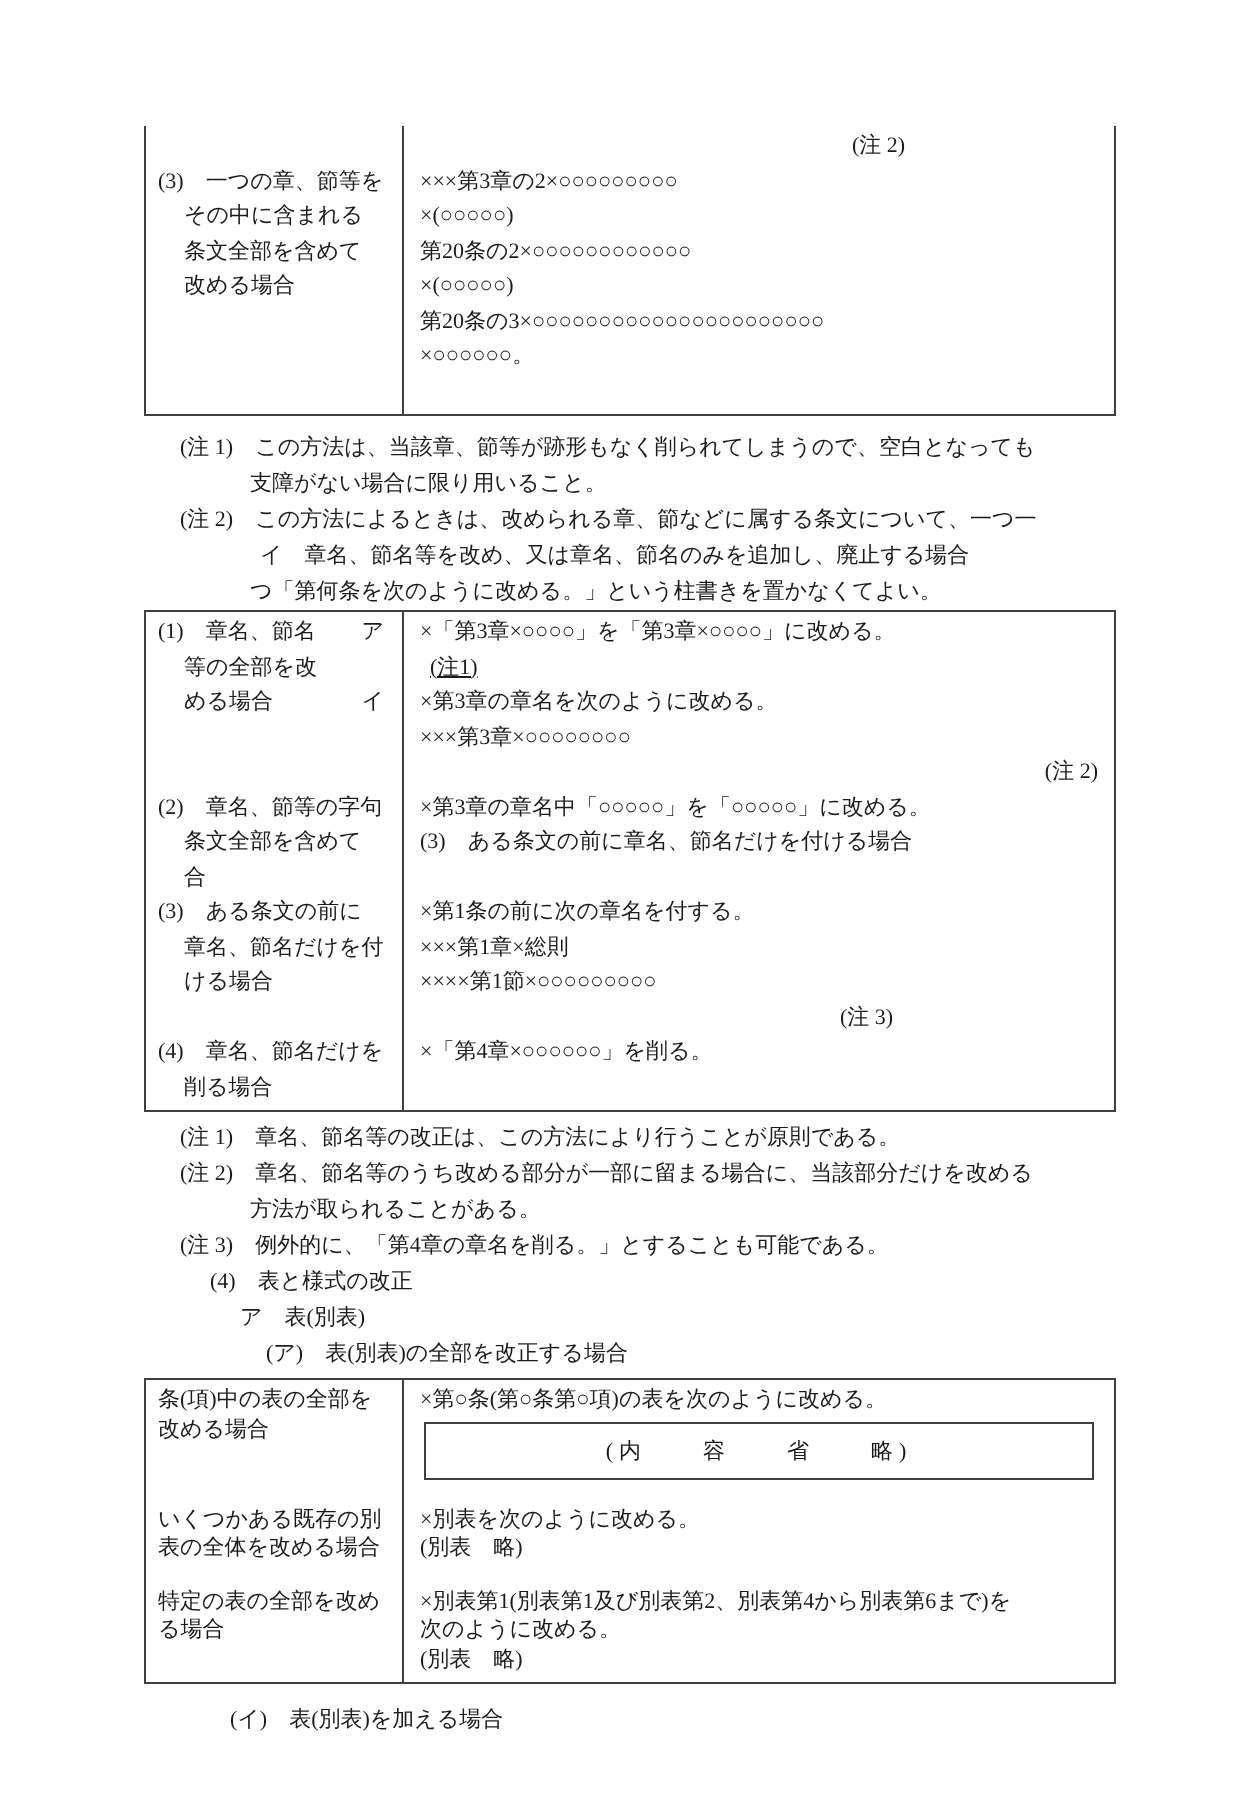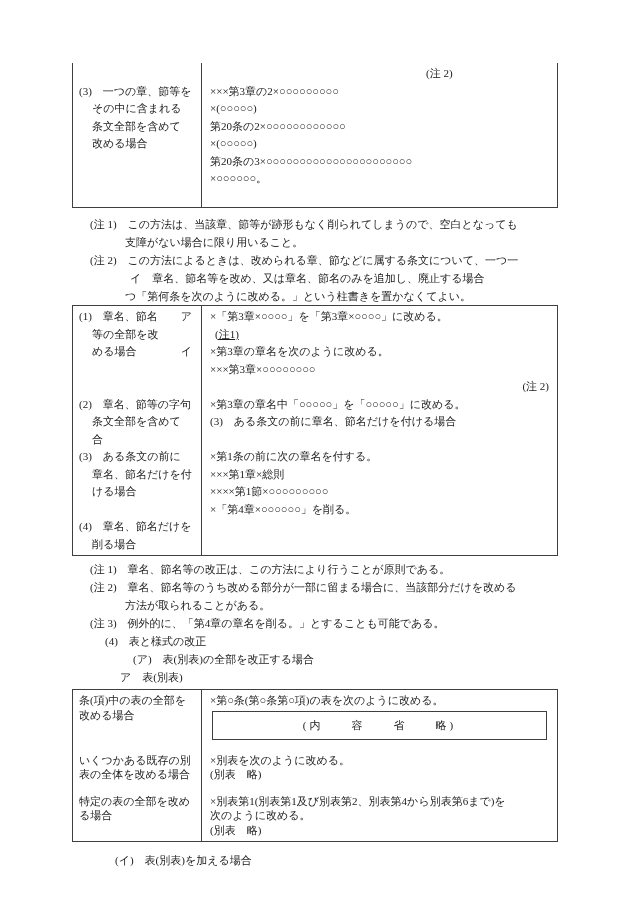--- a/index.html
+++ b/index.html
@@ -91,32 +91,33 @@
         <div class="ln" style="padding-left: 5px; text-decoration: underline;">(注1)</div>
         <div class="ln">×第3章の章名を次のように改める。</div>
         <div class="ln">×××第3章×○○○○○○○○</div>
         <div class="ln" style="text-align: right;">(注 2)</div>
         <div class="ln">×第3章の章名中「○○○○○」を「○○○○○」に改める。</div>
         <div class="ln">(3)　ある条文の前に章名、節名だけを付ける場合</div>
         <div class="ln">&nbsp;</div>
         <div class="ln">×第1条の前に次の章名を付する。</div>
         <div class="ln">×××第1章×総則</div>
         <div class="ln">××××第1節×○○○○○○○○○</div>
+        <div class="ln" style="padding-left: 210px;">(注 3)</div>
         <div class="ln">×「第4章×○○○○○○」を削る。</div>
       </div>
   </section>
 
   <div class="notes notes2">
       <div class="ln" style="padding-left: 18px;">(注 1)　章名、節名等の改正は、この方法により行うことが原則である。</div>
       <div class="ln" style="padding-left: 18px;">(注 2)　章名、節名等のうち改める部分が一部に留まる場合に、当該部分だけを改める</div>
       <div class="ln" style="padding-left: 53px;">方法が取られることがある。</div>
       <div class="ln" style="padding-left: 18px;">(注 3)　例外的に、「第4章の章名を削る。」とすることも可能である。</div>
       <div class="ln" style="padding-left: 33px;">(4)　表と様式の改正</div>
+      <div class="ln" style="padding-left: 48px;">ア　表(別表)</div>
       <div class="ln" style="padding-left: 61px;">(ア)　表(別表)の全部を改正する場合</div>
-      <div class="ln" style="padding-left: 48px;">ア　表(別表)</div>
     </div>
 
   <section class="tbl3">
     <div class="lc">
         <div class="ln">条(項)中の表の全部を</div>
         <div class="ln">改める場合</div>
       </div>
     <div class="rc">
       <div>
           <div class="ln">×第○条(第○条第○項)の表を次のように改める。</div>

